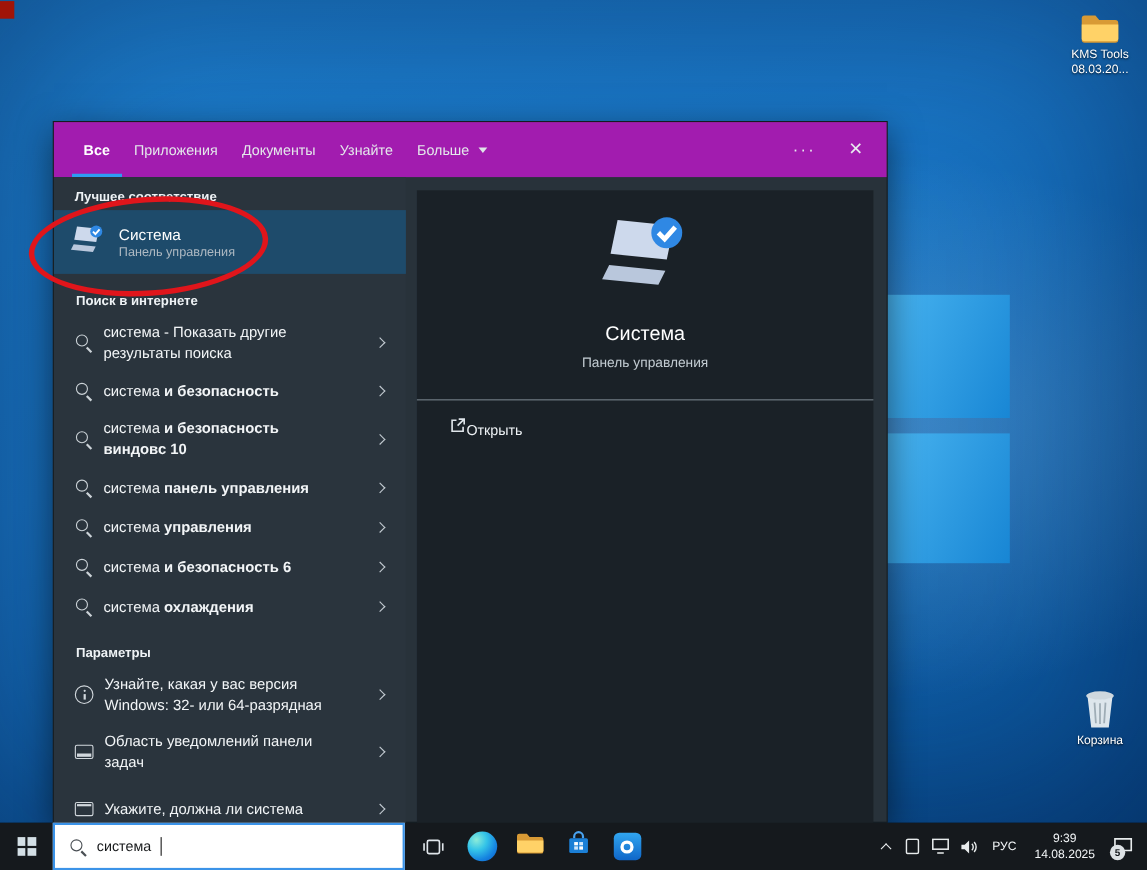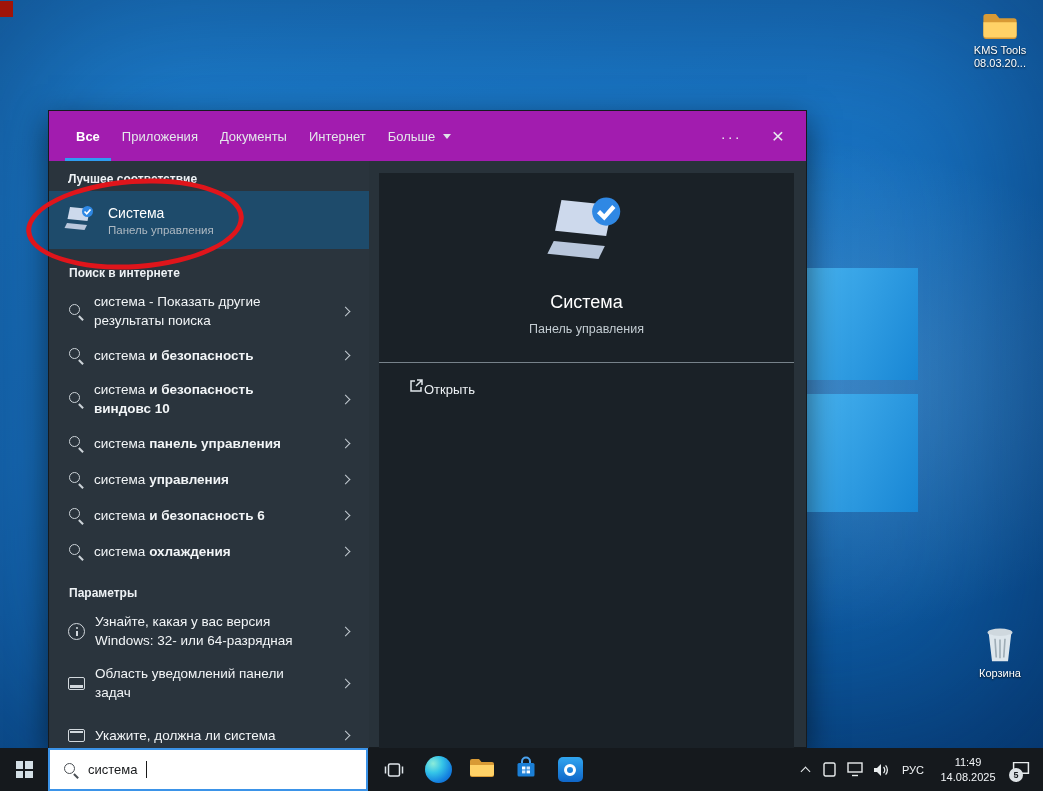--- a/index.html
+++ b/index.html
@@ -151,21 +151,21 @@
       <div class="tab active">
         <span>Все</span>
       </div>
       <div class="tab">
         <span>Приложения</span>
       </div>
       <div class="tab">
         <span>Документы</span>
       </div>
       <div class="tab">
-        <span>Интернет</span>
+        <span>Узнайте</span>
       </div>
       <div class="tab">
         <span>Больше</span>
         <span class="caret-down"></span>
       </div>
       <div class="hdr-right">
         <span class="more-btn">···</span>
         <span class="close-btn">×</span>
       </div>
     </div>
@@ -350,21 +350,21 @@
         <svg width="16" height="14" viewBox="0 0 16 14">
           <path d="M1 5 h3 l4 -4 v12 l-4 -4 h-3 z" fill="#e8eced"></path>
           <path d="M10.5 4 a4.2 4.2 0 0 1 0 6 M12.6 2.4 a6.8 6.8 0 0 1 0 9.2" stroke="#e8eced" stroke-width="1.3" fill="none"></path>
         </svg>
       </div>
       <div class="tray-btn w38">
         <span class="lang">РУС</span>
       </div>
       <div class="tray-btn w72">
         <div class="clock">
-          <div>11:49</div>
+          <div>9:39</div>
           <div>14.08.2025</div>
         </div>
       </div>
       <div class="tray-btn w34">
         <span class="action-wrap">
           <svg width="18" height="17" viewBox="0 0 17 16">
             <path d="M1.5 1.5 h14 v10 h-6 l-3 3 v-3 h-5 z" fill="none" stroke="#e8eced" stroke-width="1.4"></path>
           </svg>
           <span class="badge">5</span>
         </span>

